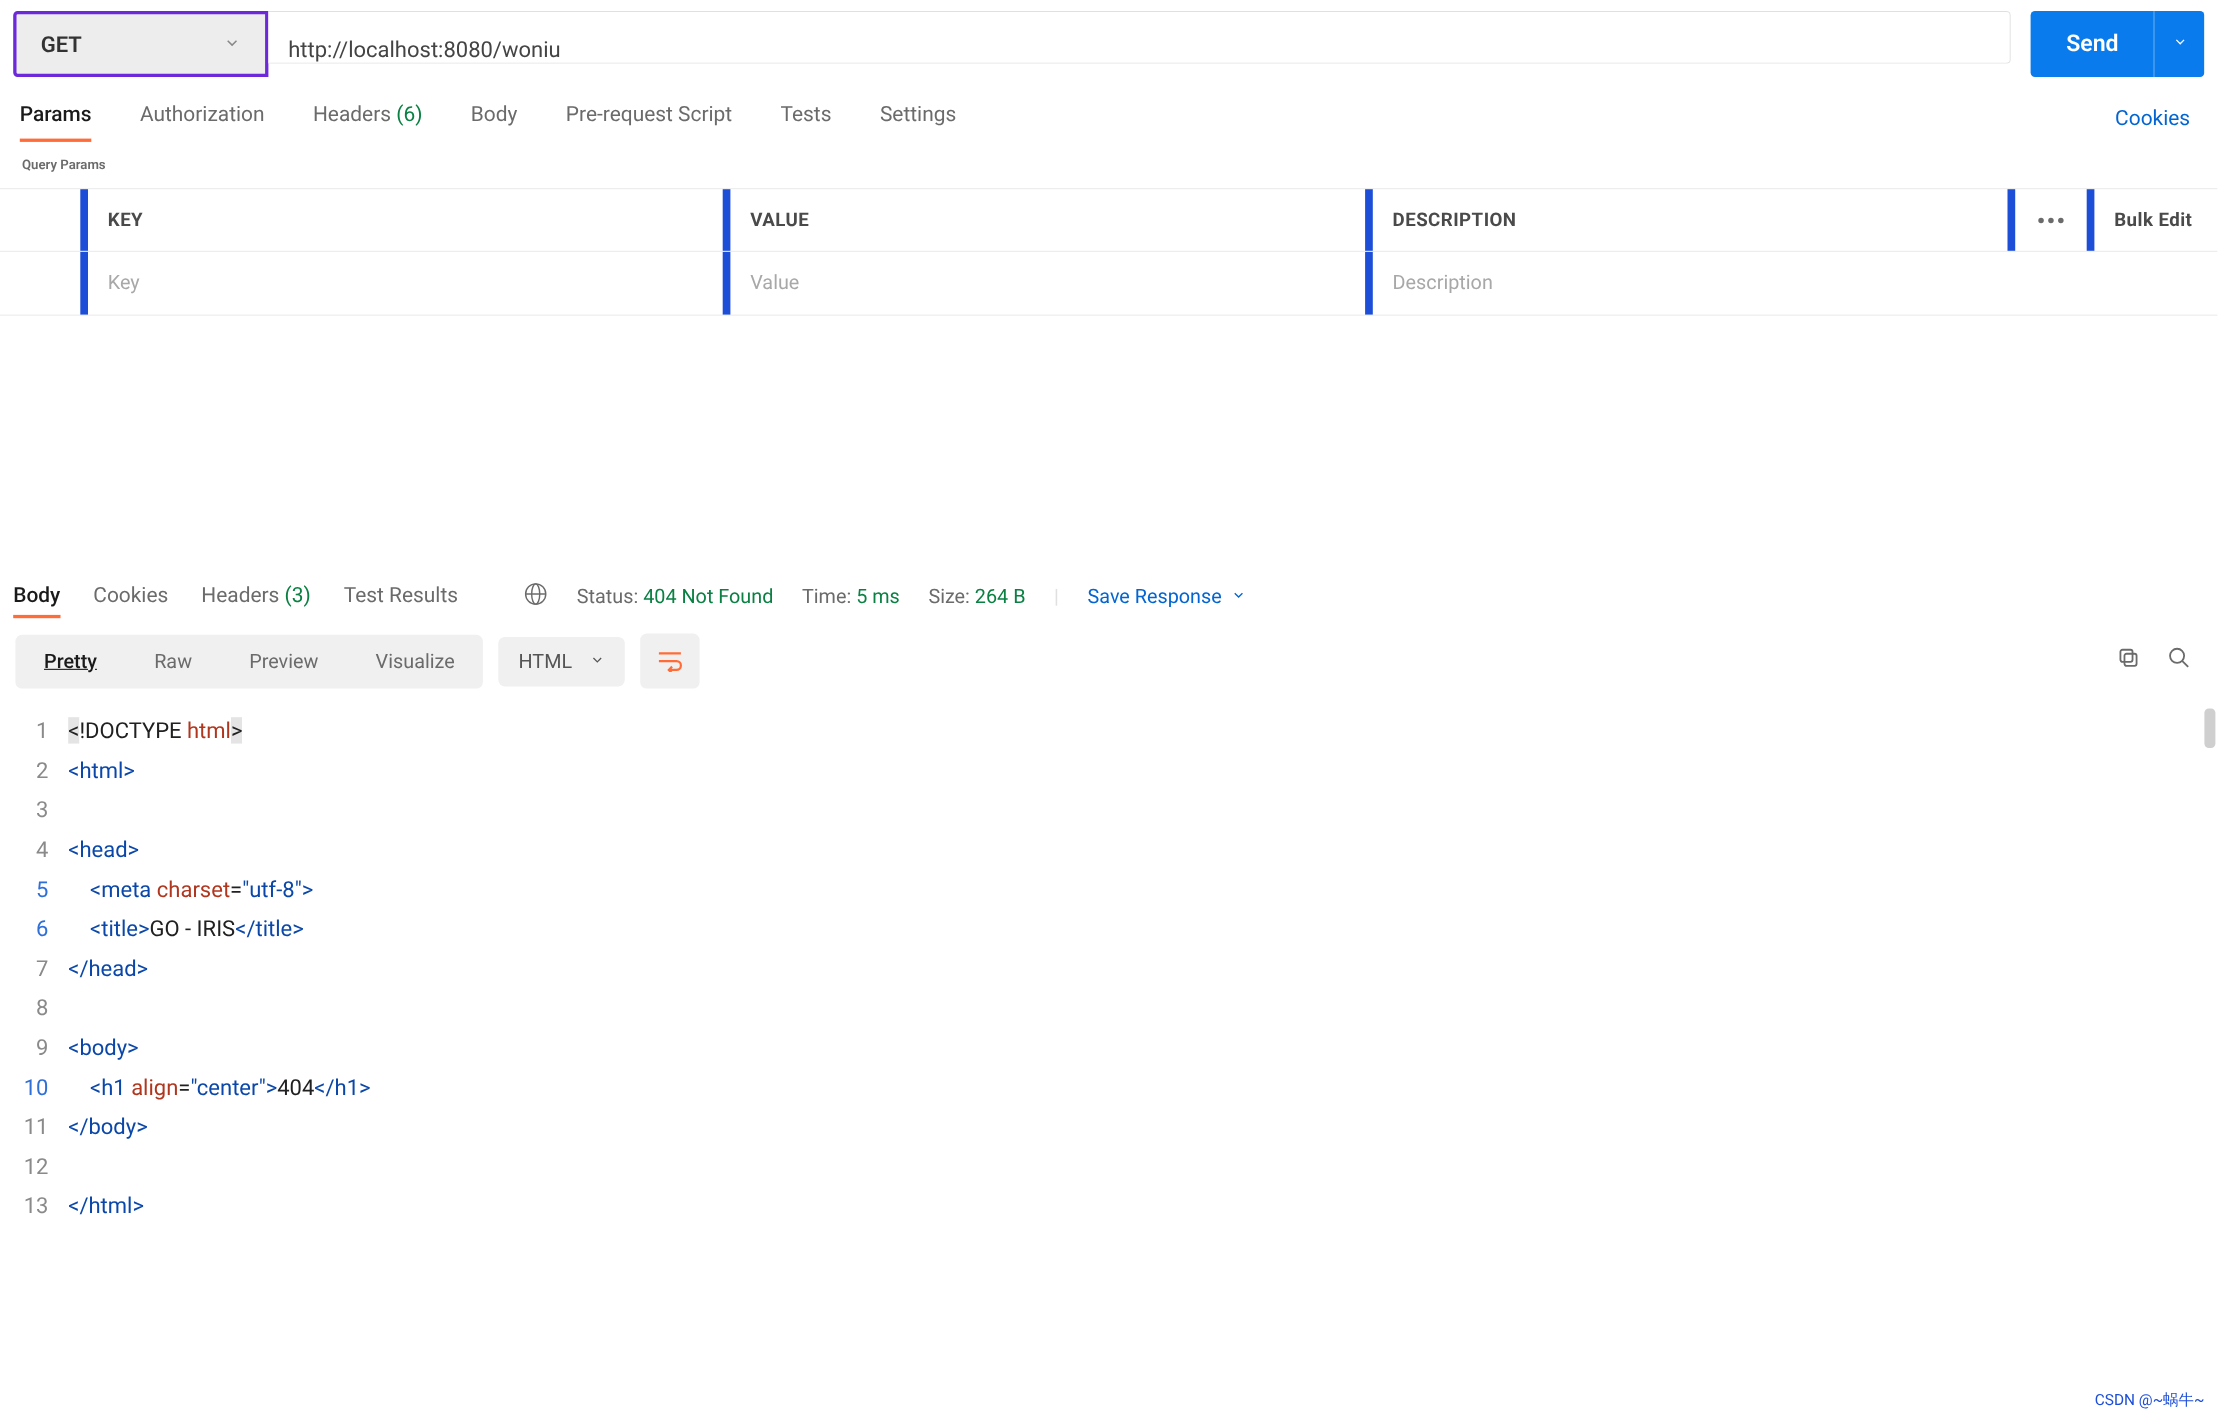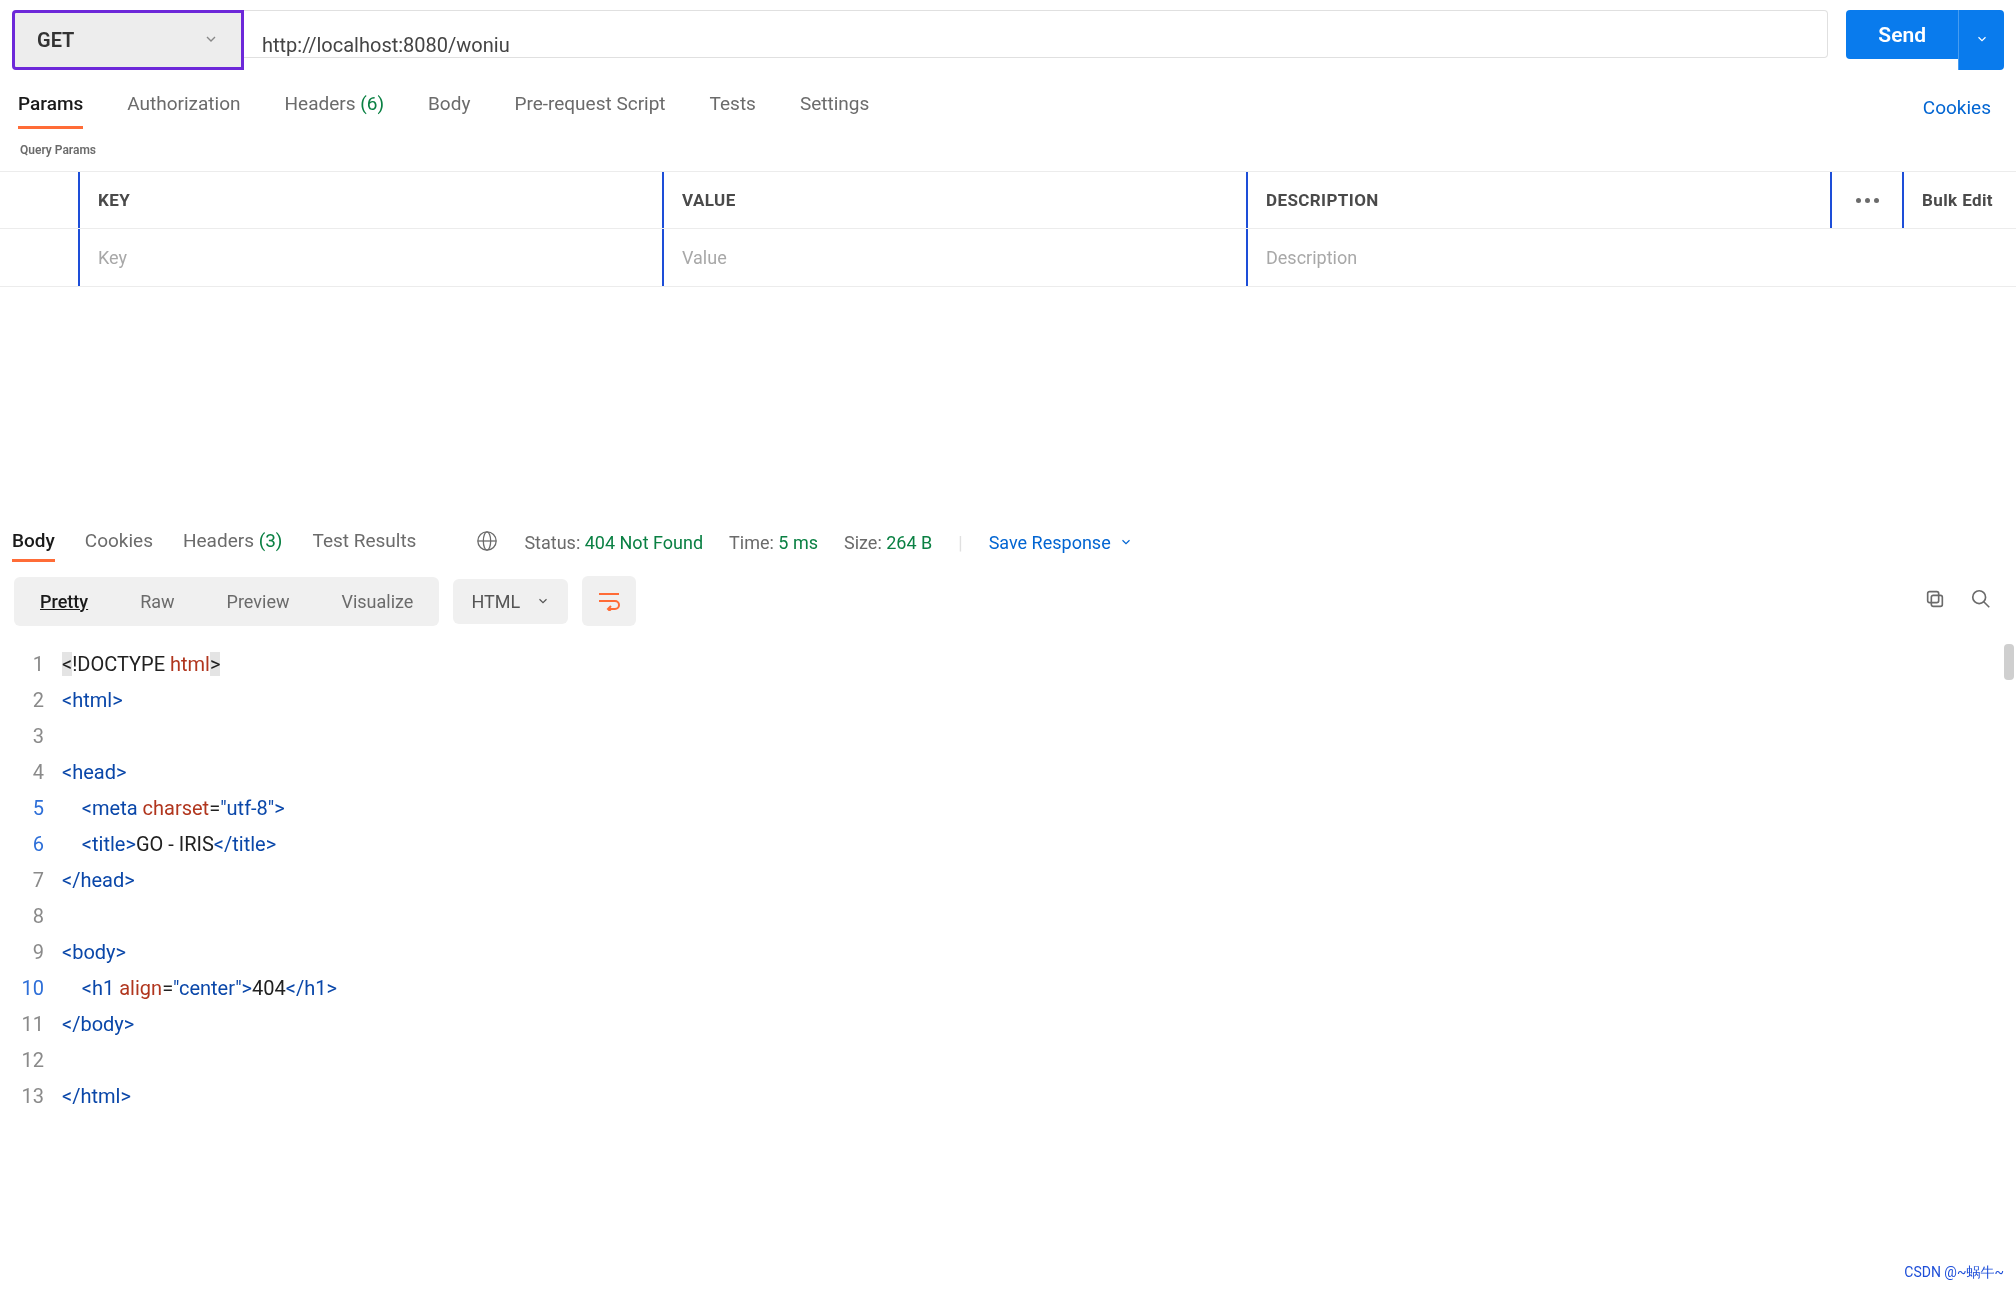--- a/index.html
+++ b/index.html
@@ -3,37 +3,37 @@
 <meta charset="utf-8">
 <style>
   * { box-sizing: border-box; margin: 0; padding: 0; font-family: -apple-system, BlinkMacSystemFont, "Segoe UI", Roboto, Helvetica, Arial, sans-serif; }
   body { background: #fff; color: #212121; font-size: 17px; width: 2016px; }
 
   .request-bar { display: flex; padding: 10px 12px 10px 12px; gap: 0; align-items: stretch; }
   .method-select { display: flex; align-items: center; justify-content: space-between; width: 232px; height: 60px; background: #ededed; border: 3px solid #6d28d9; border-radius: 4px 0 0 4px; padding: 0 22px 0 22px; font-size: 20px; font-weight: 600; color: #333; cursor: pointer; }
   .method-select .chev { color: #888; }
   .url-input { flex: 1; height: 48px; border: 1px solid #e0e0e0; border-left: none; border-radius: 0 4px 4px 0; padding: 0 18px; font-size: 20px; color: #444; display: flex; align-items: flex-end; background:#fff; }
   .send-group { display: flex; margin-left: 18px; }
-  .send-btn { background: #097bed; color: #fff; font-size: 21px; font-weight: 600; border: none; border-radius: 4px 0 0 4px; padding: 0 32px; height: 49px; cursor: pointer; }
+  .send-btn { background: #097bed; color: #fff; font-size: 21px; font-weight: 600; border: none; border-radius: 4px 0 0 4px; padding: 0 32px; height: 60px; cursor: pointer; }
   .send-chev { background: #097bed; color: #fff; border: none; border-left: 1px solid rgba(255,255,255,.25); height: 60px; width: 46px; border-radius: 0 4px 4px 0; display: flex; align-items: center; justify-content: center; cursor: pointer; }
 
   .tabs { display: flex; align-items: center; padding: 6px 25px 0 18px; gap: 44px; }
   .tab { color: #6b6b6b; font-size: 19px; padding: 6px 0 14px 0; cursor: pointer; position: relative; }
   .tab.active { color: #1a1a1a; font-weight: 500; }
   .tab.active::after { content: ""; position: absolute; left: 0; right: 0; bottom: 0; height: 3px; background: #ff6c37; }
   .tab .count { color: #0a8043; }
   .tabs .spacer { flex: 1; }
   .link { color: #0265d2; font-size: 19px; cursor: pointer; }
 
   .subhead { padding: 14px 20px; color: #6b6b6b; font-size: 12px; font-weight: 600; }
 
   .table { border-top: 1px solid #ececec; border-bottom: 1px solid #ececec; }
   .row { display: grid; grid-template-columns: 80px 1fr 1fr 1fr 72px 112px; border-bottom: 1px solid #ececec; }
   .row:last-child { border-bottom: none; }
-  .cell { padding: 18px 18px; border-right: 2px solid #1d4ed8; color: #212121; font-size: 18px; display:flex; align-items:center; }
+  .cell { padding: 18px 18px; border-right: 7px solid #1d4ed8; color: #212121; font-size: 18px; display:flex; align-items:center; }
   .row.header .cell { font-weight: 700; font-size: 17px; letter-spacing: .4px; color: #4a4a4a; }
   .cell.checkbox { justify-content: center; }
   .cell.more { justify-content: center; color:#6b6b6b; }
   .cell.end { border-right: none; font-weight: 700; }
   .placeholder { color: #a8a8a8; }
 
   .resp-tabs { display:flex; align-items:center; padding: 16px 12px 0 12px; gap: 30px; border-top: 0; }
   .resp-tabs .tab { padding-bottom: 10px; }
   .resp-meta { display:flex; align-items:center; gap: 26px; color:#6b6b6b; font-size:18px; }
   .green { color:#0a8043; }

